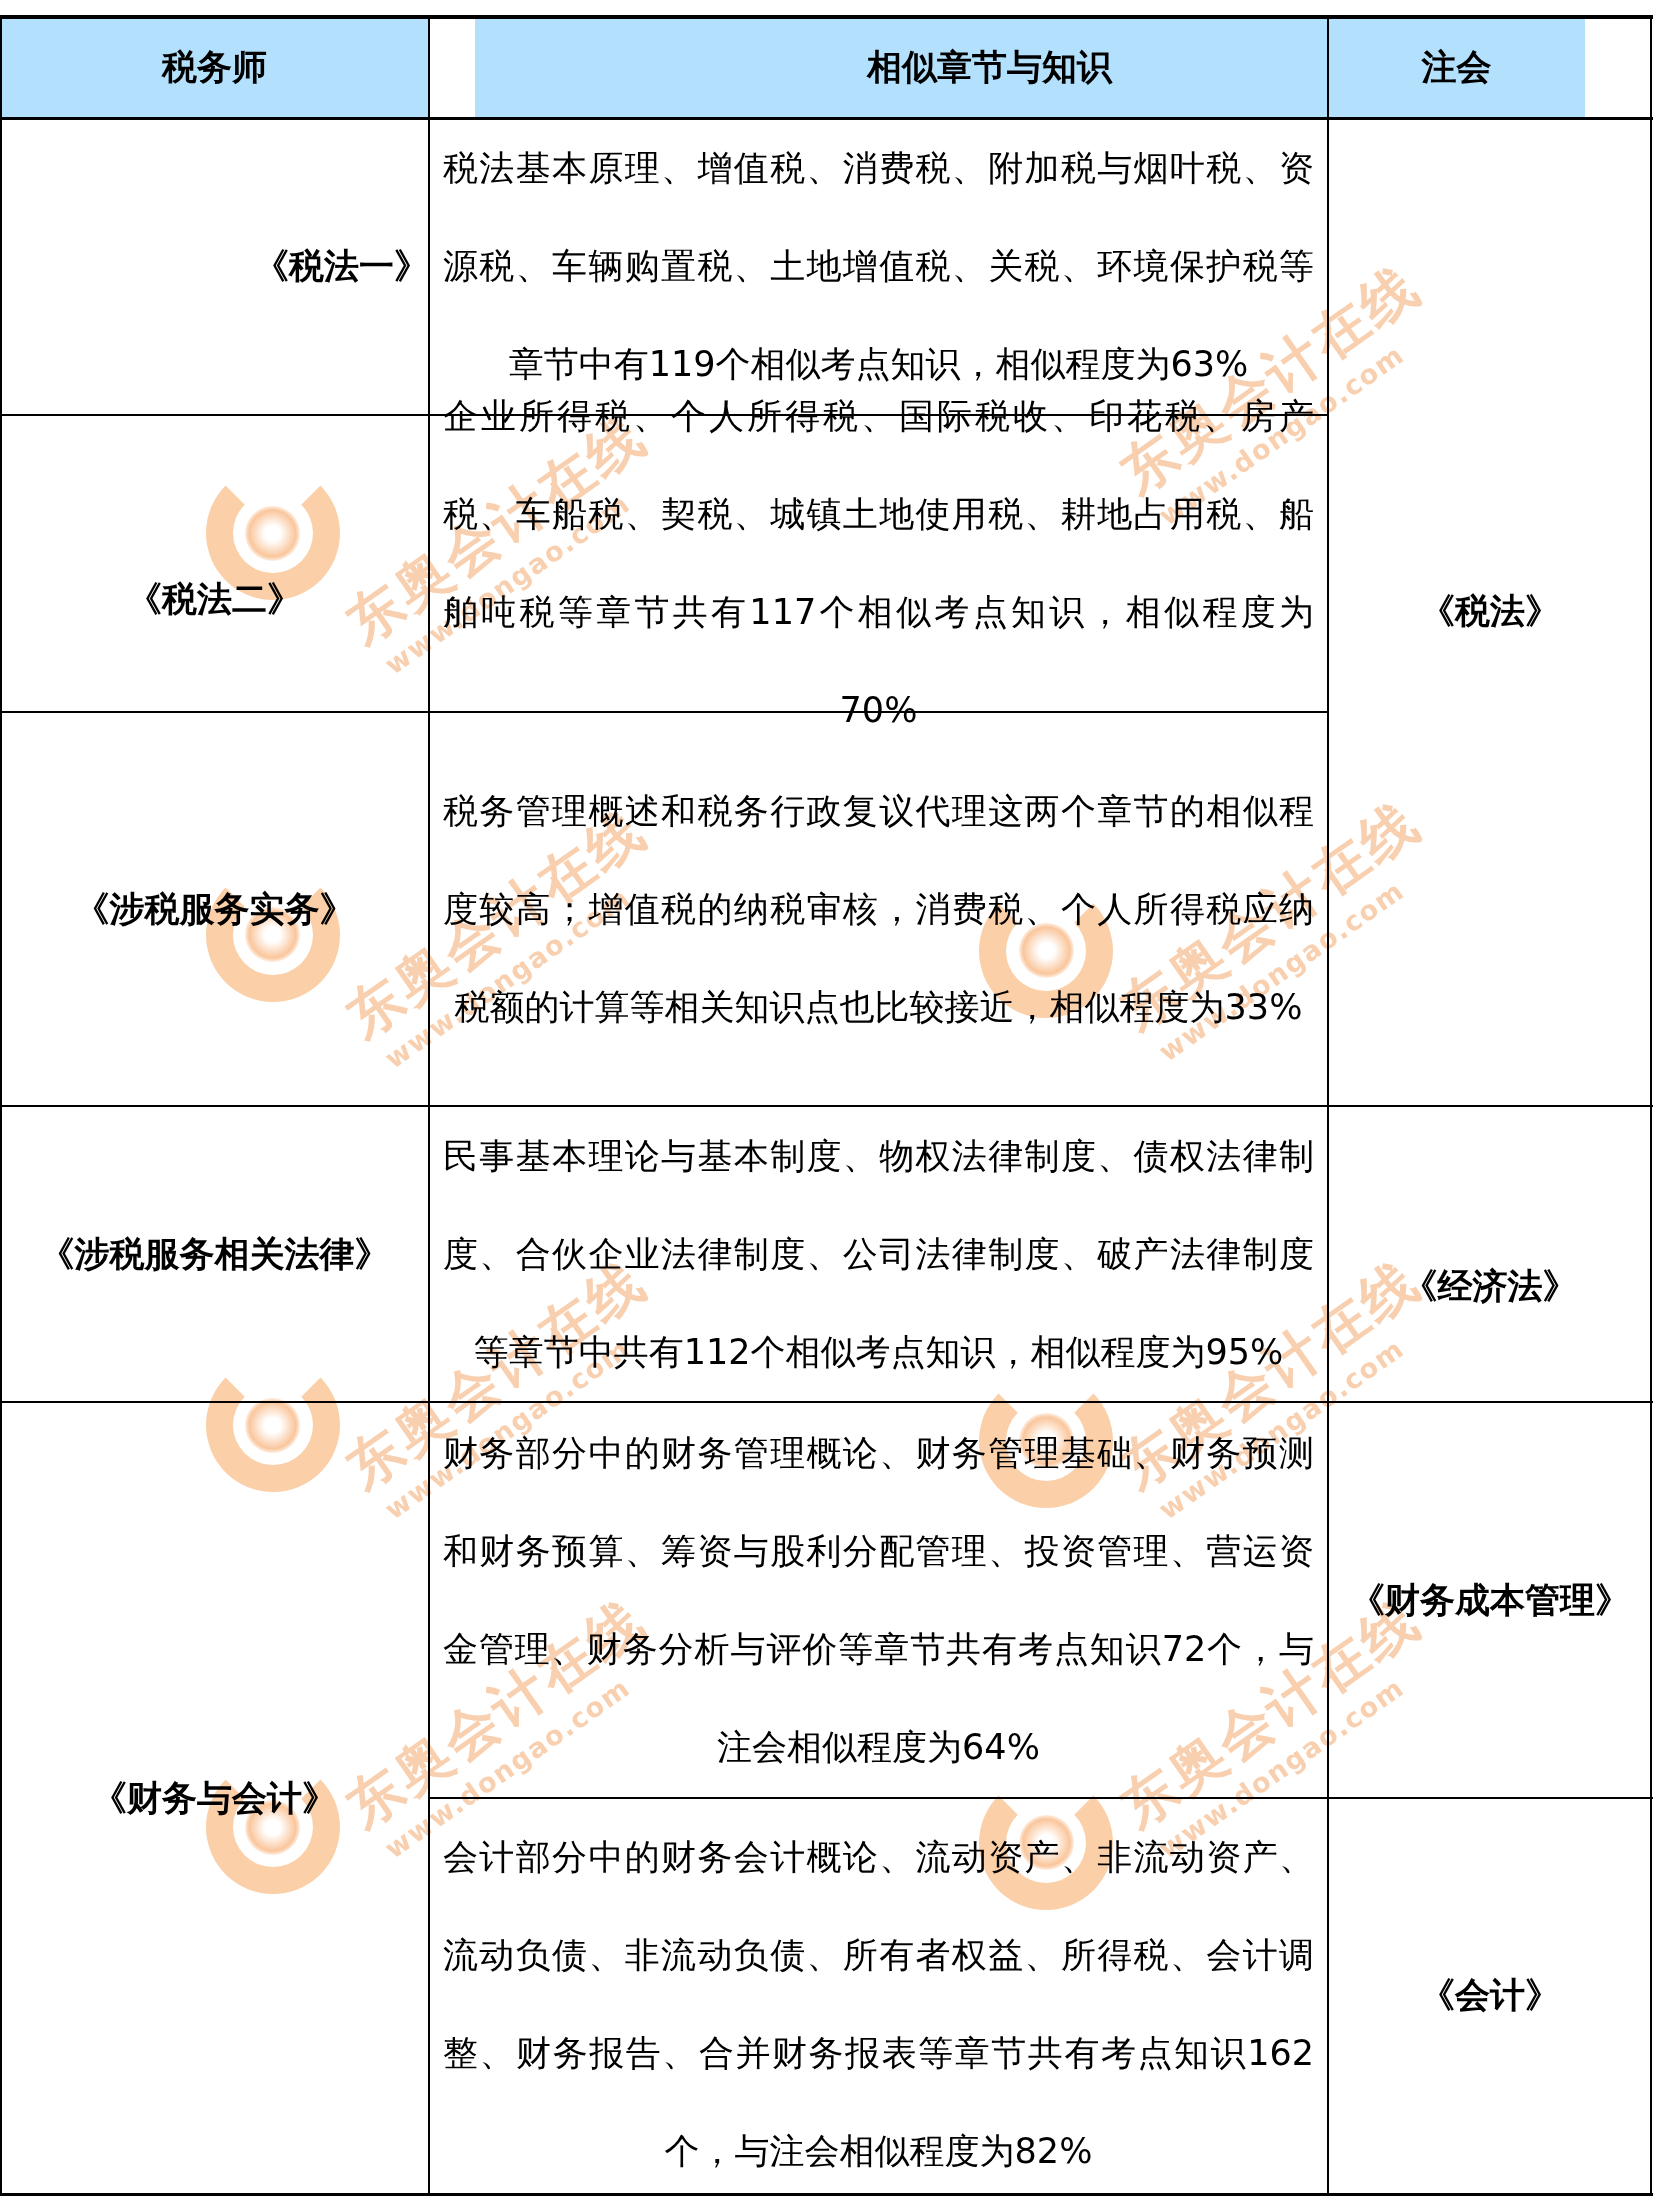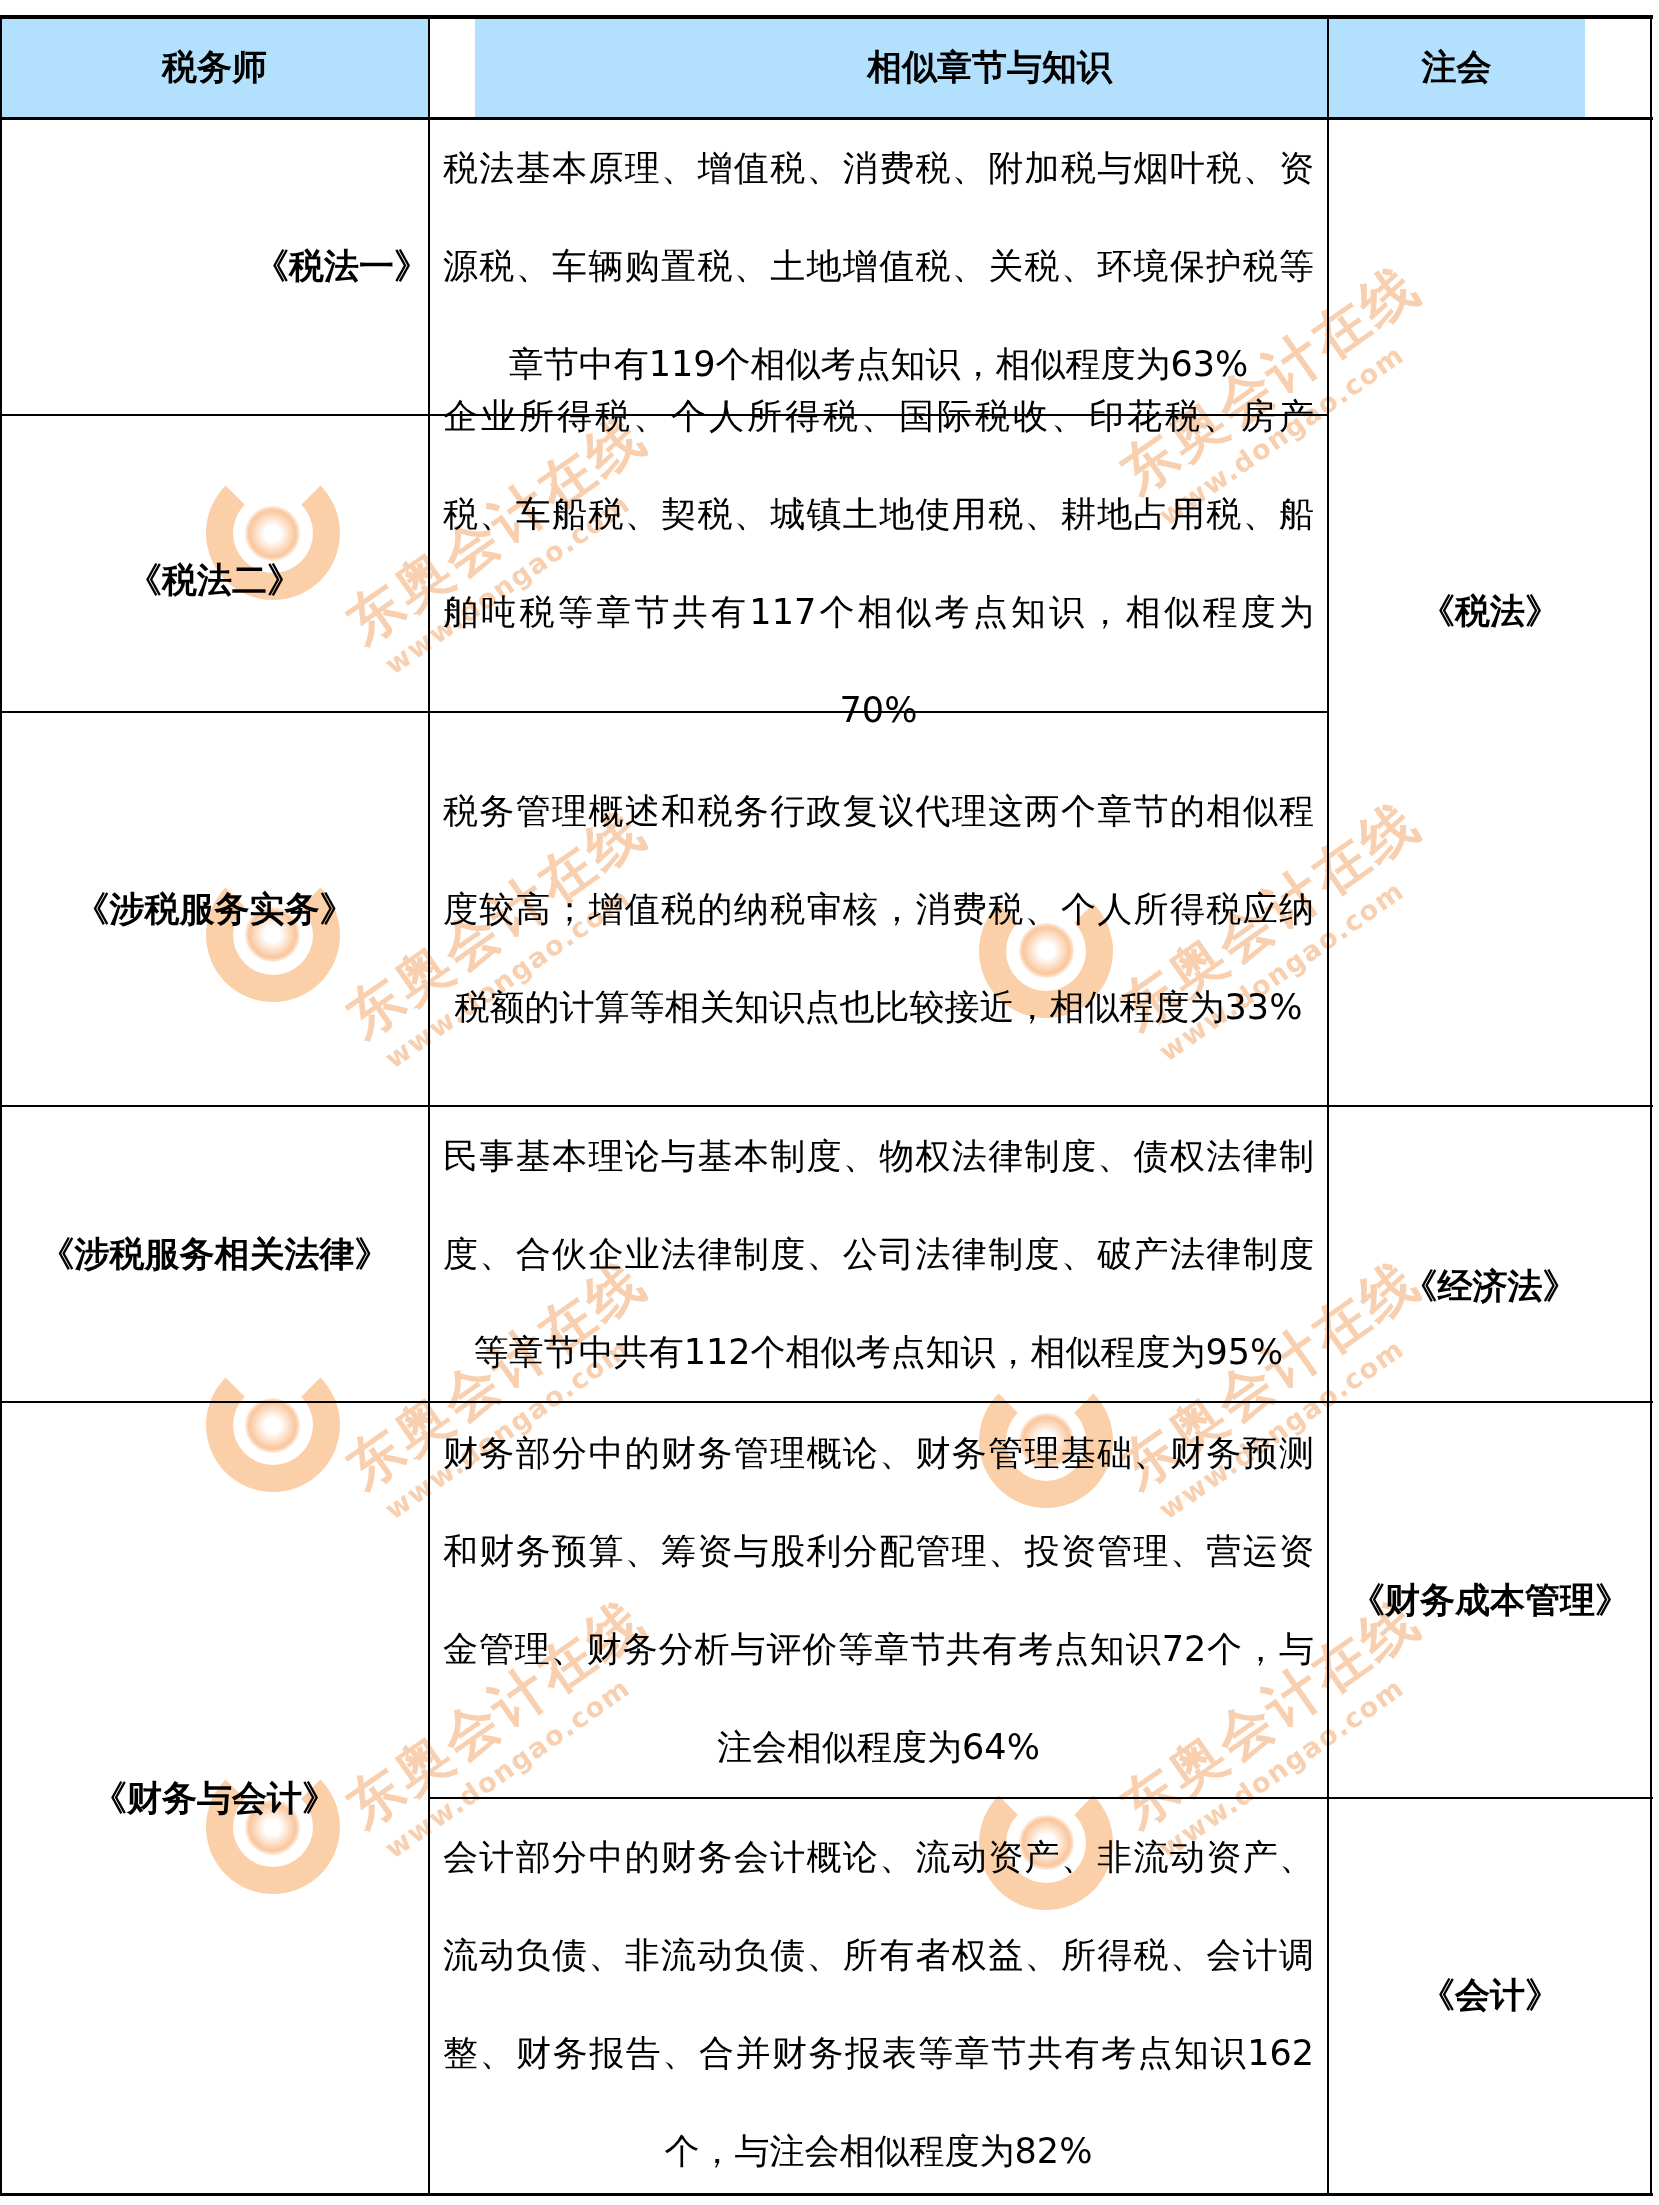--- a/index.html
+++ b/index.html
@@ -75,21 +75,21 @@
   <div class="cell hdr" style="left:429px;top:16.6px;width:1029px;height:102px;margin-left:46px;">
     <span>相似章节与知识</span>
   </div>
   <div class="cell hdr" style="left:1328px;top:16.6px;width:257px;height:102px;">
     <span>注会</span>
   </div>
 
   <div class="cell side" style="left:0;top:118px;width:429px;height:296px;justify-content:flex-end;">
     <span>《税法一》</span>
   </div>
-  <div class="cell side" style="left:0;top:390px;width:429px;height:380px;">
+  <div class="cell side" style="left:0;top:409px;width:429px;height:380px;">
     <span>《税法二》</span>
   </div>
   <div class="cell side" style="left:0;top:712px;width:429px;height:394px;">
     <span>《涉税服务实务》</span>
   </div>
   <div class="cell side" style="left:0;top:1106px;width:429px;height:296px;">
     <span>《涉税服务相关法律》</span>
   </div>
   <div class="cell side" style="left:0;top:1402px;width:429px;height:792px;">
     <span>《财务与会计》</span>

